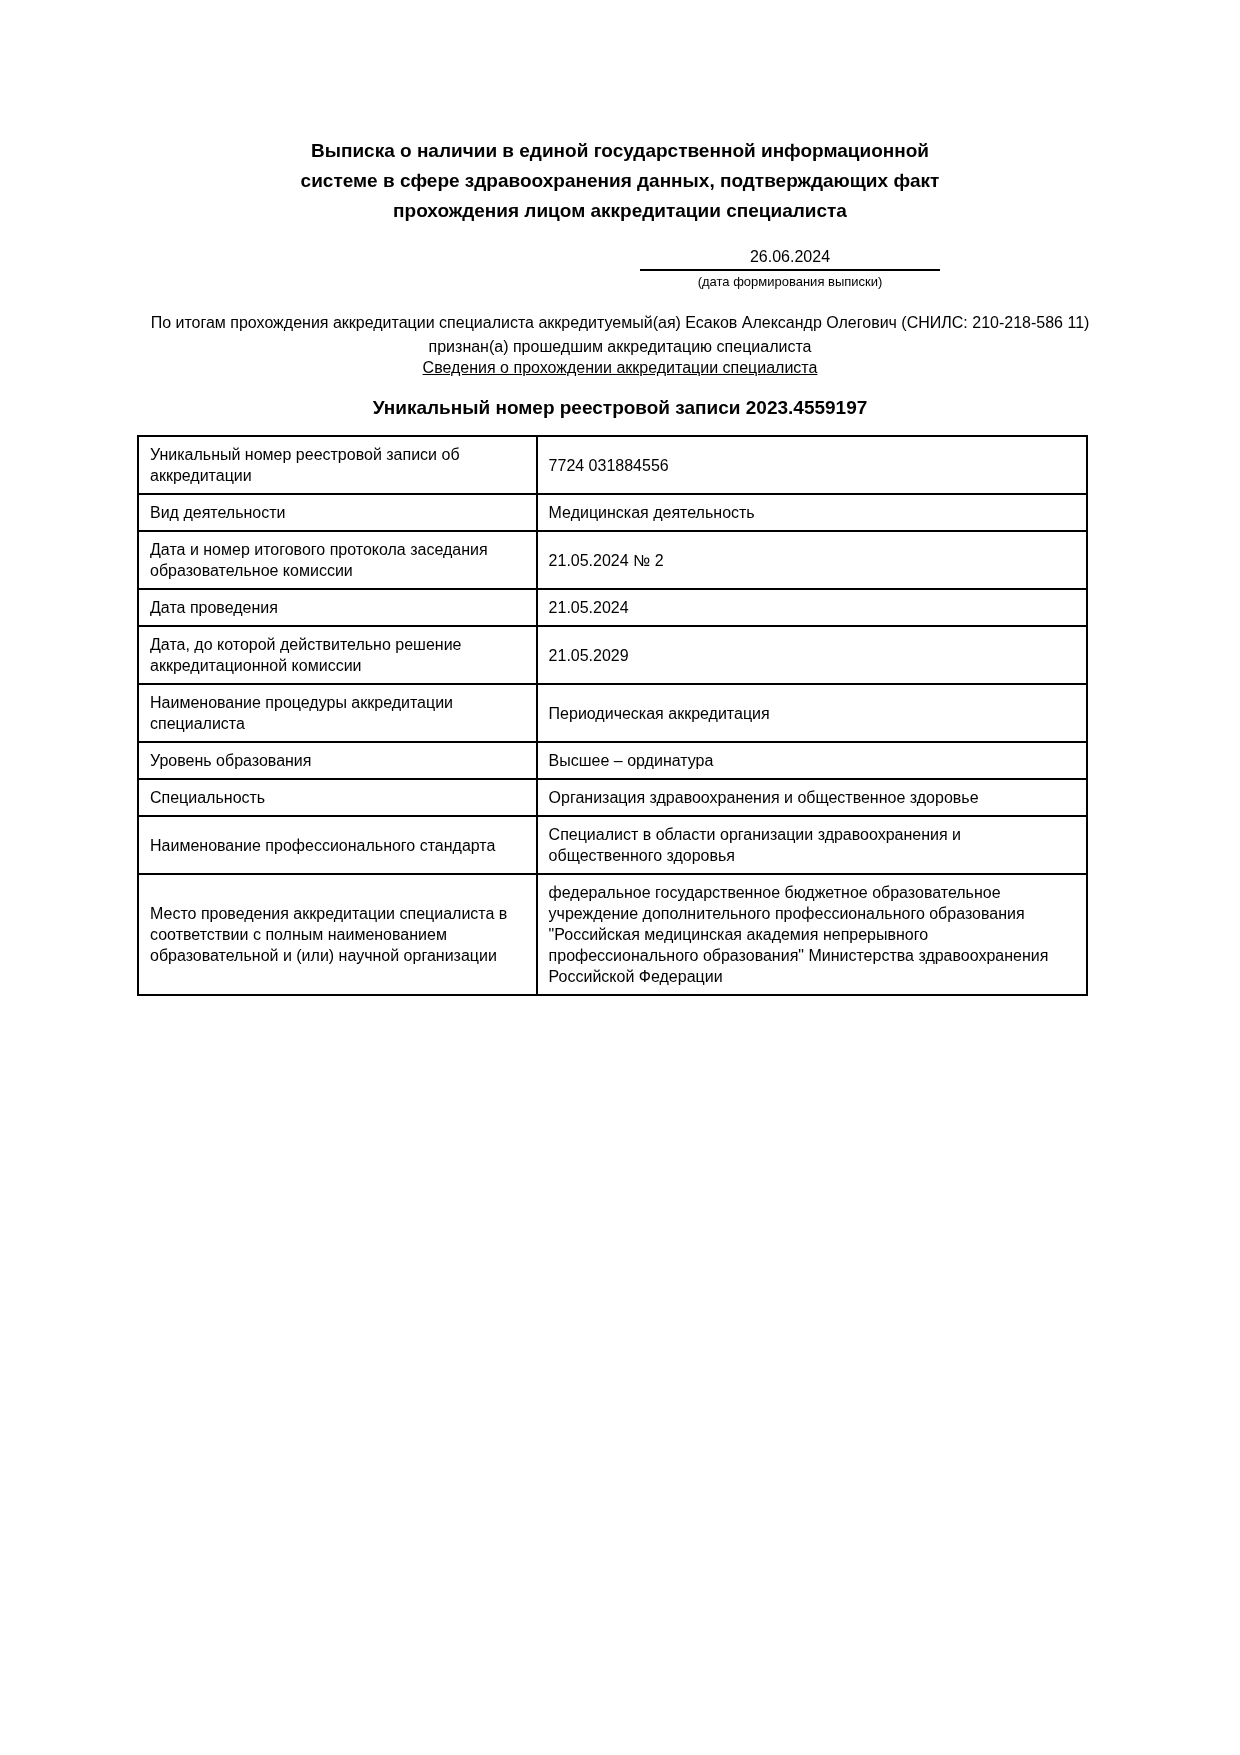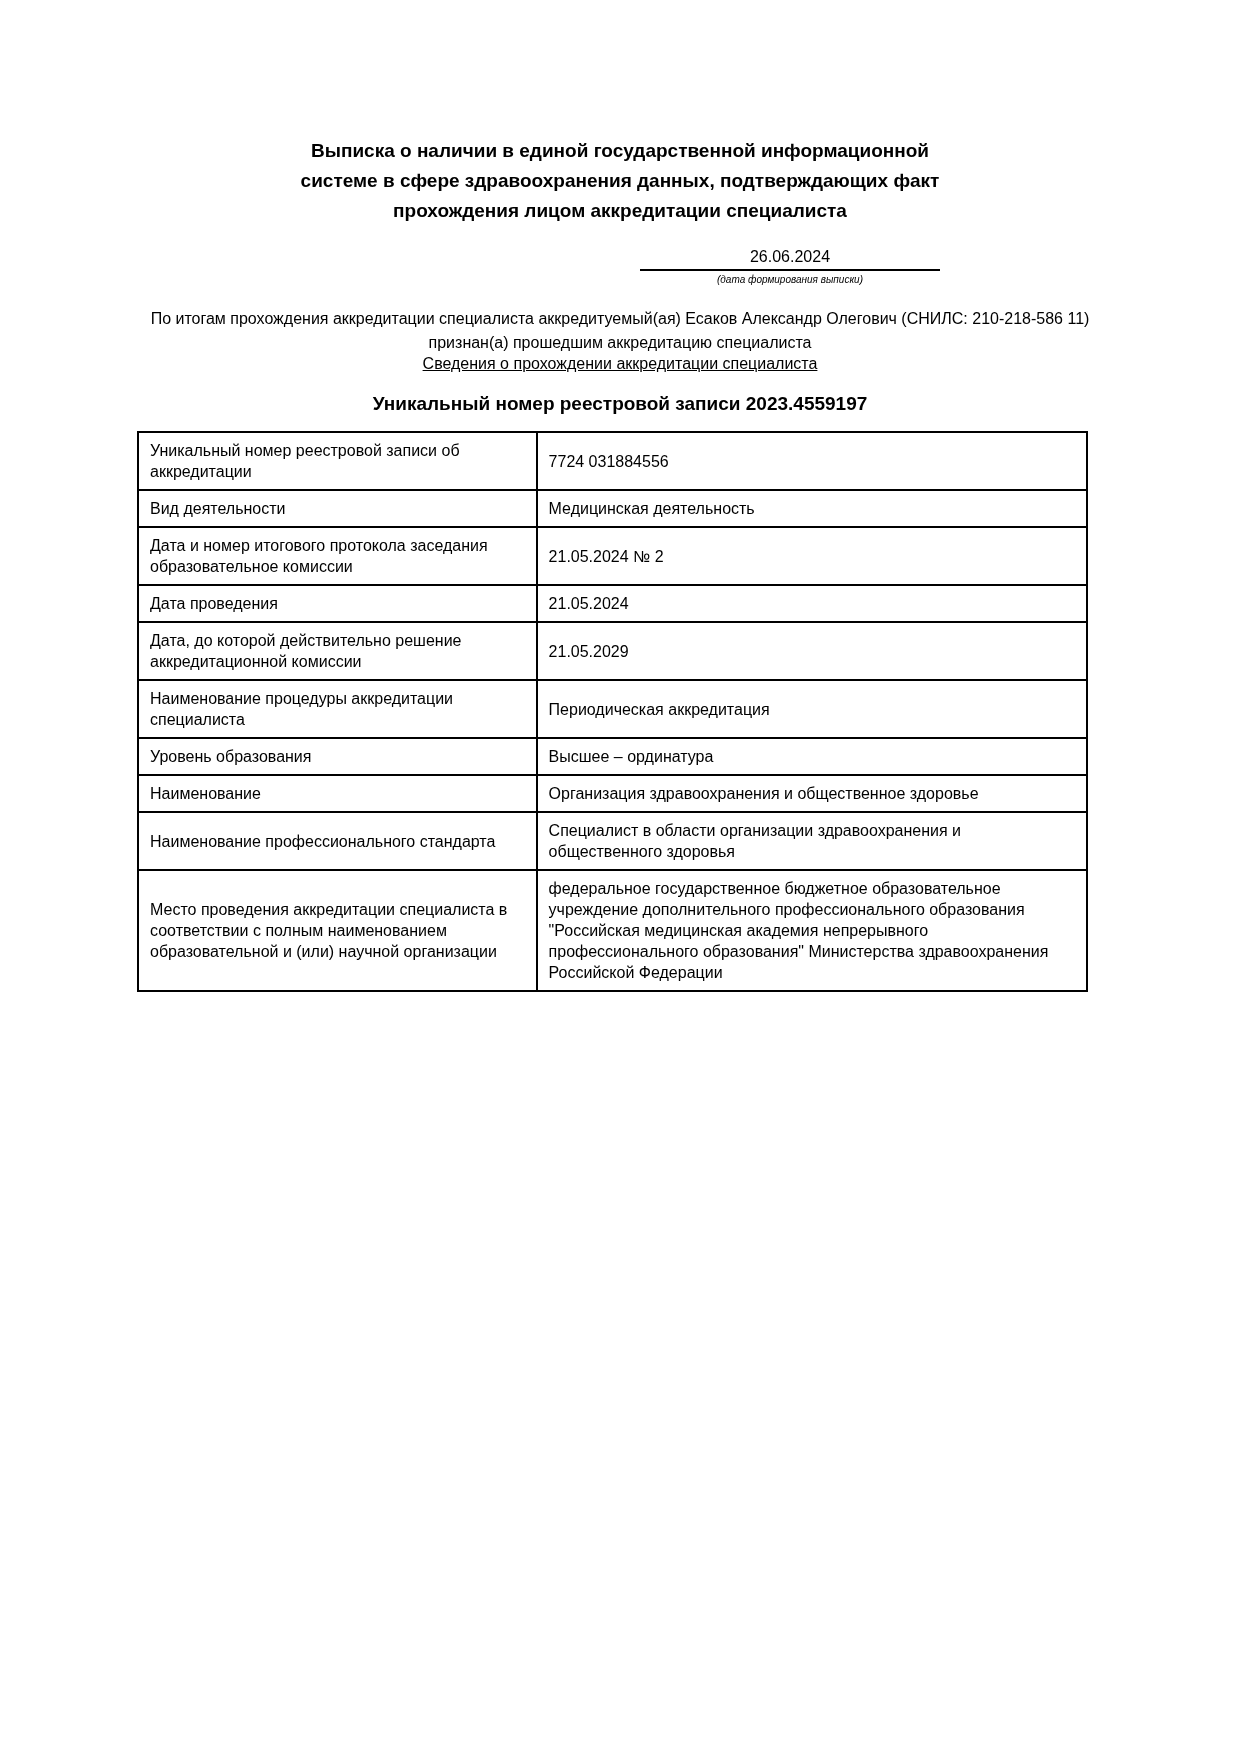--- a/index.html
+++ b/index.html
@@ -29,22 +29,21 @@
     margin-top: 22px;
     text-align: center;
     font-size: 16px;
   }
   .date-value {
     padding-bottom: 3px;
     border-bottom: 2px solid #000;
   }
   .date-caption {
     padding-top: 3px;
-    font-size: 10px;
-    font-style: italic;
+    font-size: 13px;
   }
   .intro {
     margin-top: 22px;
     text-align: center;
     font-size: 16px;
     line-height: 24px;
     padding: 0 100px;
   }
   .section-heading {
     text-align: center;
@@ -132,21 +131,21 @@
           <td class="label-cell">Наименование процедуры аккредитации специалиста</td>
           <td class="value-cell">Периодическая аккредитация</td>
         </tr>
 
         <tr>
           <td class="label-cell">Уровень образования</td>
           <td class="value-cell">Высшее – ординатура</td>
         </tr>
 
         <tr>
-          <td class="label-cell">Наименование</td>
+          <td class="label-cell">Специальность</td>
           <td class="value-cell">Организация здравоохранения и общественное здоровье</td>
         </tr>
 
         <tr>
           <td class="label-cell">Наименование профессионального стандарта</td>
           <td class="value-cell">Специалист в области организации здравоохранения и общественного здоровья</td>
         </tr>
 
         <tr>
           <td class="label-cell">Место проведения аккредитации специалиста в соответствии с полным наименованием образовательной и (или) научной организации</td>

